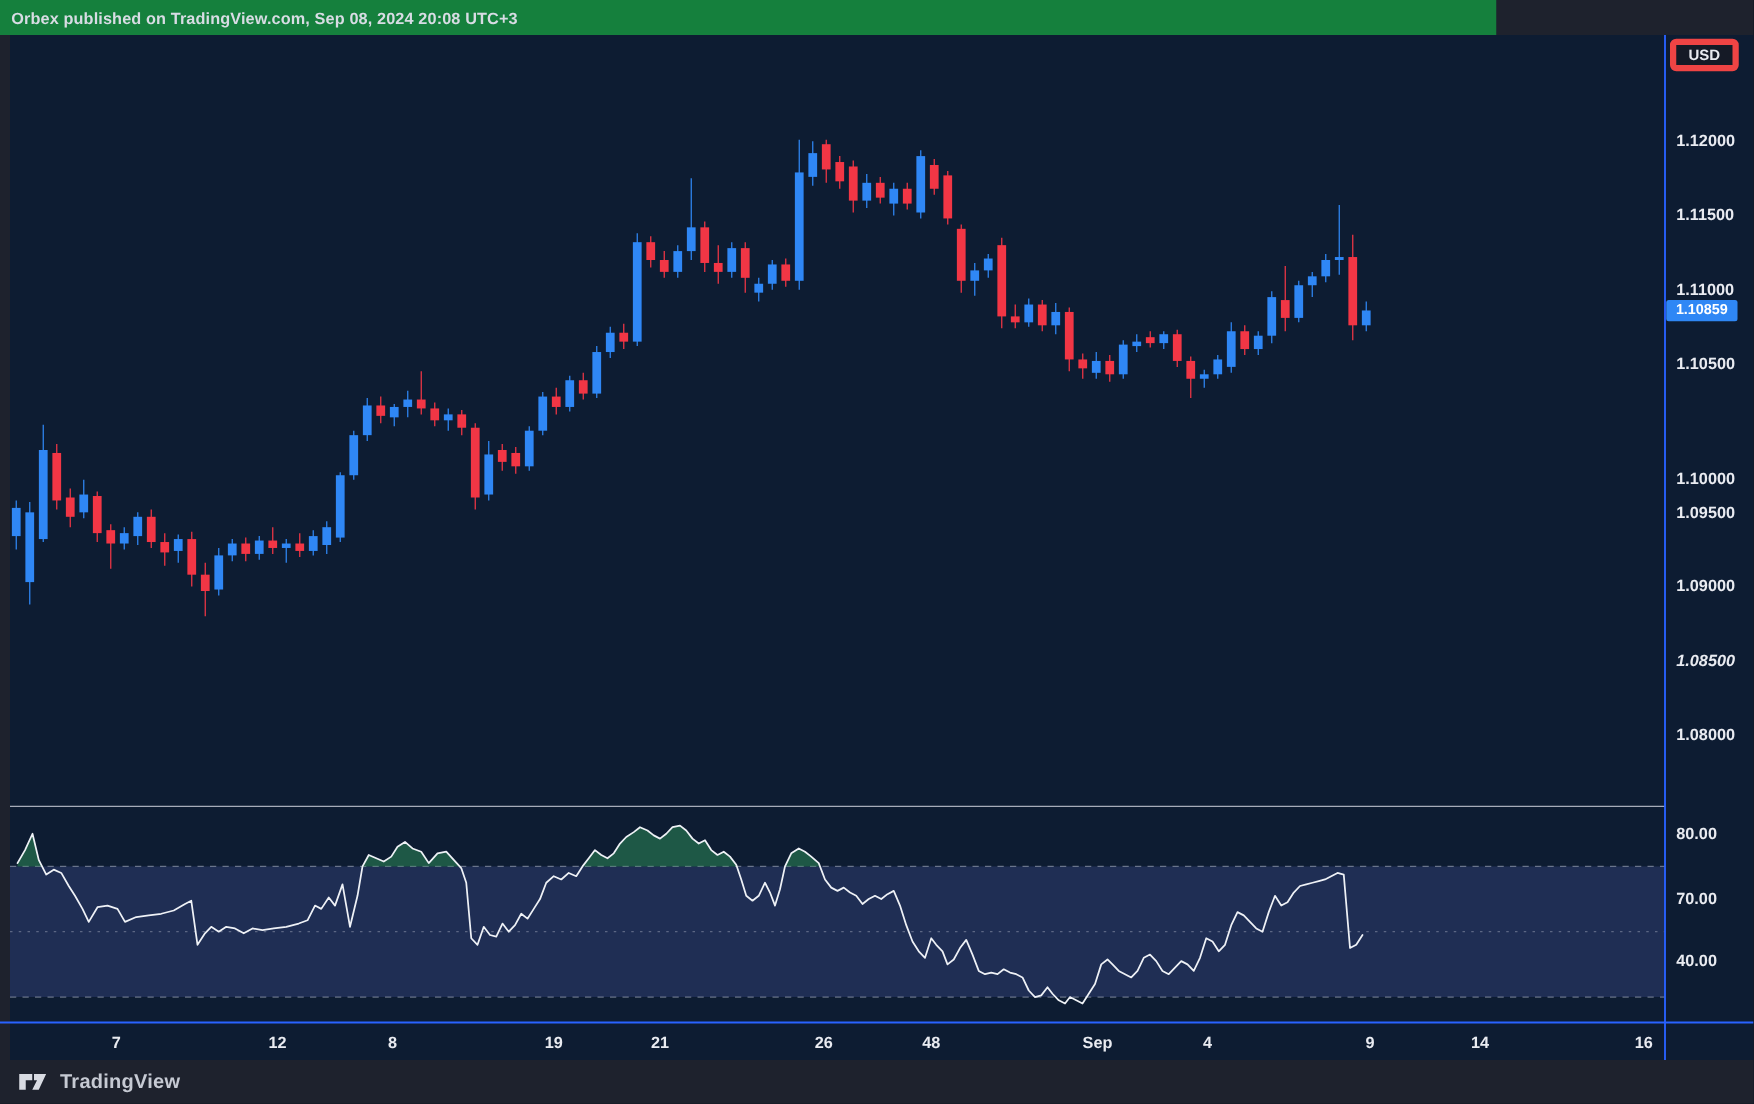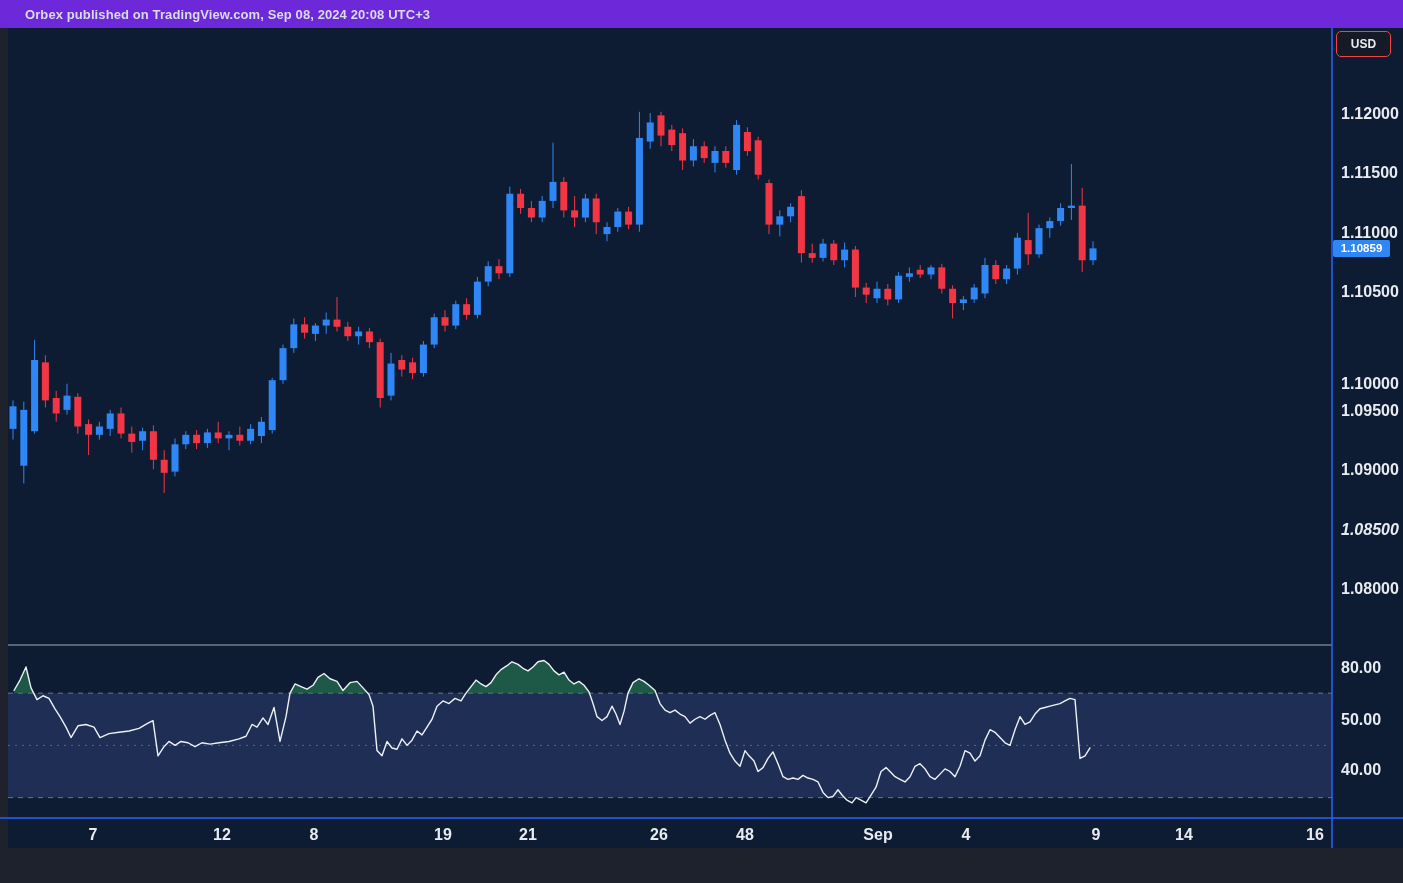--- a/index.html
+++ b/index.html
@@ -3,35 +3,35 @@
 <meta charset="utf-8">
 <style>
   * { margin:0; padding:0; box-sizing:border-box; }
   html,body { background:#10141d; }
   .stage {
     position:relative; width:1403px; height:883px; overflow:hidden;
     background:#1e222d; font-family:"Liberation Sans", sans-serif;
     -webkit-font-smoothing:antialiased;
   }
   .header {
-    position:absolute; left:0; top:0; width:1403px; height:28px;
-    background:#6d28d9; display:flex; align-items:center; padding-left:25px;
+    position:absolute; left:0; top:0; width:1197px; height:28px;
+    background:#15803d; display:flex; align-items:center; padding-left:9px;
     z-index:5;
   }
   .header span { font-size:13px; font-weight:700; color:#d8dce4; letter-spacing:0.1px; }
   .plot-bg { position:absolute; left:8px; top:28px; width:1395px; height:820px; background:#0d1c32; }
   svg.chart { position:absolute; left:0; top:28px; width:1403px; height:820px; display:block; }
   .usd-btn {
     position:absolute; left:1336px; top:31px; width:55px; height:26px;
-    border:1px solid #ef4444; border-radius:5px; background:#151a26;
+    border:5px solid #ef4444; border-radius:5px; background:#151a26;
     color:#e8eaf0; font-size:12px; font-weight:700;
     display:flex; align-items:center; justify-content:center; z-index:6; cursor:pointer;
   }
   .axis-label {
-    position:absolute; font-size:16px; font-weight:600; color:#e9ebf1; white-space:nowrap; z-index:4;
+    position:absolute; font-size:13px; font-weight:600; color:#e9ebf1; white-space:nowrap; z-index:4;
   }
   .price-axis-col { position:absolute; left:1333px; top:28px; width:70px; height:790px; z-index:3; }
   .time-axis-row { position:absolute; left:0; top:818px; width:1403px; height:30px; z-index:3; }
   .time-axis-row .axis-label { transform:translateX(-50%); top:8px; }
   .price-badge {
     position:absolute; left:1333px; width:57px; height:17px; border-radius:2px;
     display:flex; align-items:center; justify-content:center; z-index:6;
   }
   .price-badge span { color:#ffffff; font-size:11.5px; font-weight:700; }
   .footer {
@@ -281,21 +281,21 @@
       <div class="axis-label" style="left: 8px; top: 77px;">1.12000</div>
       <div class="axis-label" style="left: 8px; top: 136.375px;">1.11500</div>
       <div class="axis-label" style="left: 8px; top: 195.75px;">1.11000</div>
       <div class="axis-label" style="left: 8px; top: 255.125px;">1.10500</div>
       <div class="axis-label" style="left: 8px; top: 314.5px; margin-top: 32px;">1.10000</div>
       <div class="axis-label" style="left: 8px; top: 373.875px;">1.09500</div>
       <div class="axis-label" style="left: 8px; top: 433.25px;">1.09000</div>
       <div class="axis-label" style="left: 8px; top: 492.625px; font-style: italic;">1.08500</div>
       <div class="axis-label" style="left: 8px; top: 552px;">1.08000</div>
       <div class="axis-label" style="left: 8px; top: 631px;">80.00</div>
-      <div class="axis-label" style="left: 8px; top: 683.25px;">50.00</div>
+      <div class="axis-label" style="left: 8px; top: 683.25px;">70.00</div>
       <div class="axis-label" style="left: 8px; top: 733px;">40.00</div>
     </div>
 
   <div class="price-badge" id="price-badge" style="top: 239.994px; background: rgb(47, 135, 245);">
     <span>1.10859</span>
   </div>
 
   <div class="time-axis-row" id="time-axis">
       <div class="axis-label" style="left: 93px;">7</div>
       <div class="axis-label" style="left: 222px;">12</div>
@@ -304,14 +304,23 @@
       <div class="axis-label" style="left: 528px;">21</div>
       <div class="axis-label" style="left: 659px;">26</div>
       <div class="axis-label" style="left: 745px;">48</div>
       <div class="axis-label" style="left: 878px;">Sep</div>
       <div class="axis-label" style="left: 966px;">4</div>
       <div class="axis-label" style="left: 1096px;">9</div>
       <div class="axis-label" style="left: 1184px;">14</div>
       <div class="axis-label" style="left: 1315px;">16</div>
     </div>
 
+  <div class="footer">
+    <span class="tv-logo">
+      <svg width="25" height="17" viewBox="0 0 36 24">
+        <path d="M2 3 h15 v7 h-7.5 v11 h-7.5 z" fill="#d8dbe2"></path>
+        <path d="M19 3 h14 l-8.5 18 h-7.5 l5.5-11 h-3.5 z" fill="#d8dbe2"></path>
+      </svg>
+    </span>
+    <span class="brand">TradingView</span>
+  </div>
 
 </div>
 
 </body></html>

